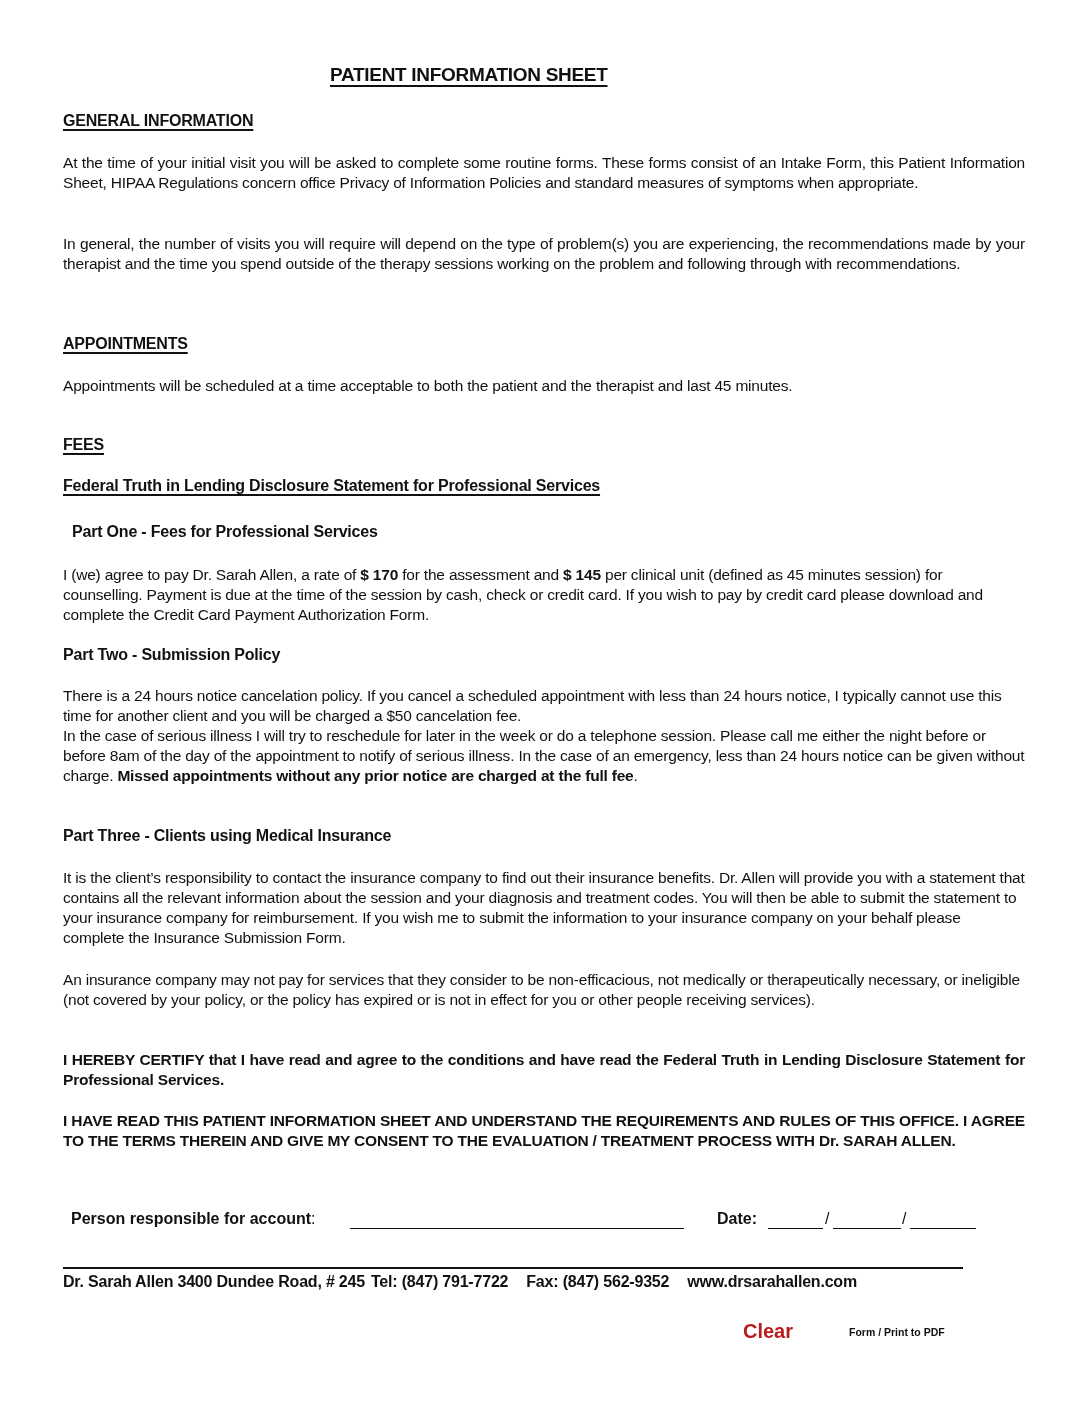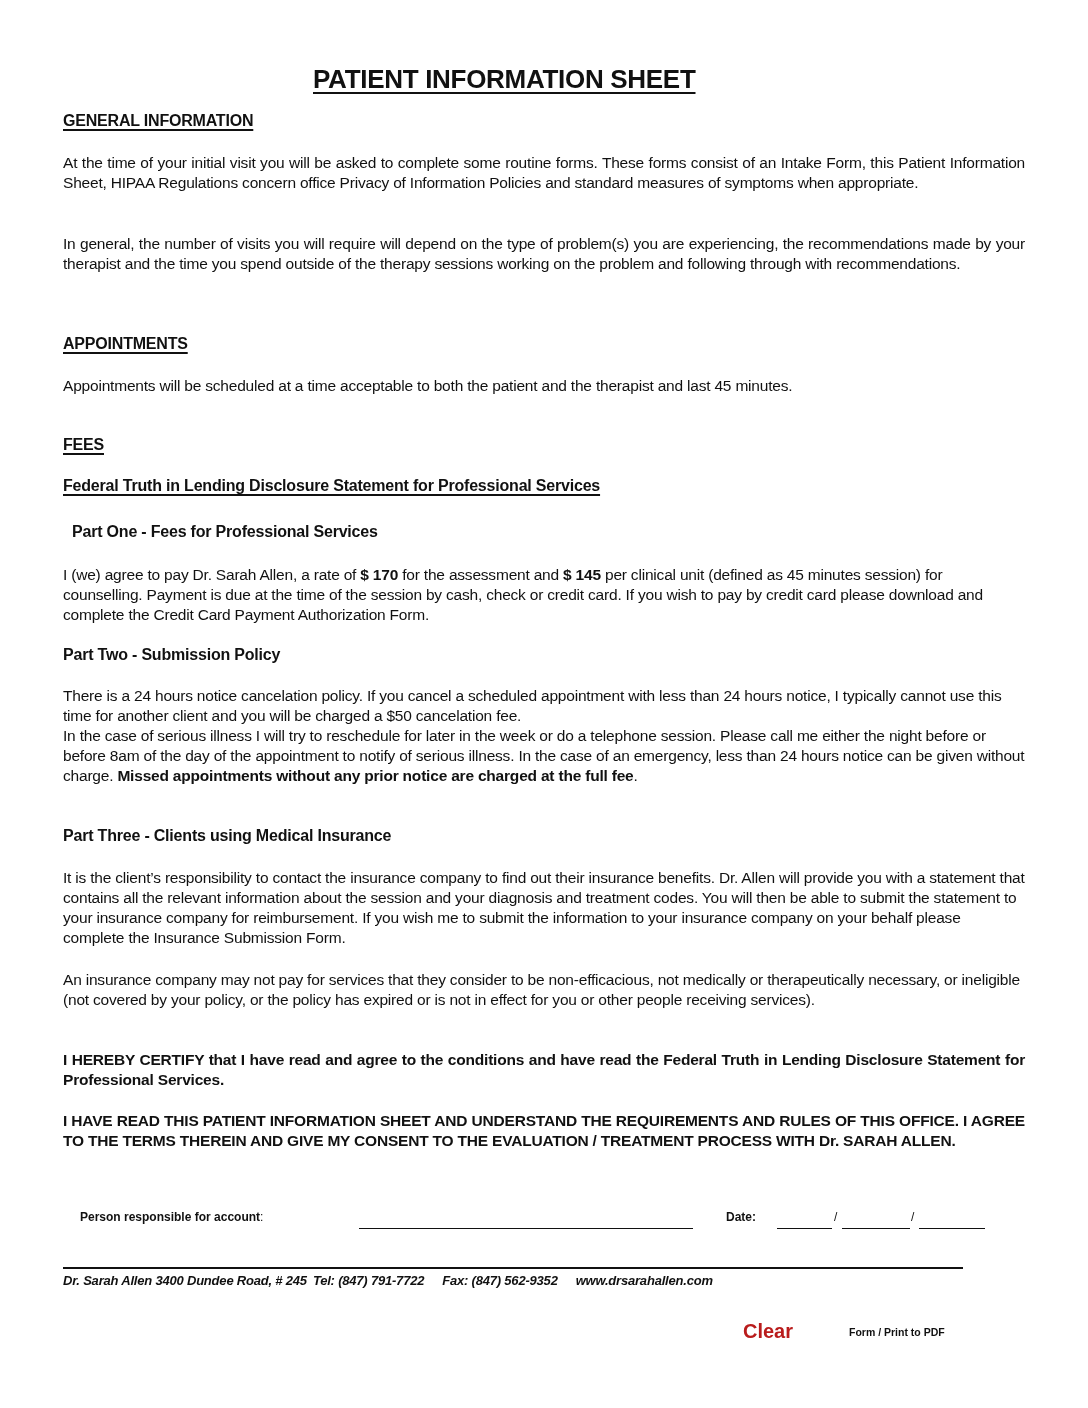--- a/index.html
+++ b/index.html
@@ -2,55 +2,54 @@
 <html><head>
   <meta charset="utf-8">
   <style>
     html, body { margin: 0; padding: 0; background: #ffffff; }
     body {
       width: 1088px; height: 1408px; position: relative; overflow: hidden;
       font-family: "Liberation Sans", sans-serif; color: #111111;
     }
     .page { position: absolute; left: 63px; top: 0; width: 962px; }
     .title {
-      position: absolute; left: 250px; top: 64px;
-      font-size: 26px; font-weight: bold; text-decoration: underline;
+      position: absolute; left: 267px; top: 64px;
+      font-size: 19px; font-weight: bold; text-decoration: underline;
       text-decoration-thickness: 2px; text-underline-offset: 4px; white-space: nowrap;
       letter-spacing: -0.3px;
     }
     .h {
       position: absolute; left: 0; font-size: 16px; font-weight: bold;
       text-decoration: underline; text-decoration-thickness: 2px; text-underline-offset: 3px;
       white-space: nowrap; letter-spacing: -0.2px;
     }
     .sub {
       position: absolute; left: 0; font-size: 16px; font-weight: bold; white-space: nowrap;
       letter-spacing: -0.2px;
     }
     .p {
       position: absolute; left: 0; width: 962px; font-size: 15.5px; line-height: 20px;
       letter-spacing: -0.2px;
     }
     .justify { text-align: justify; text-align-last: left; }
     .b { font-weight: bold; }
     .caps { font-weight: bold; }
     .sig-row {
-      position: absolute; left: 17px; top: 1210px; width: 962px; height: 24px;
-      font-size: 12px; font-weight: bold; white-space: nowrap;
+      position: absolute; left: 8px; top: 1210px; width: 962px; height: 24px;
+      font-size: 16px; font-weight: bold; white-space: nowrap;
     }
     .sig-label { position: absolute; left: 0; top: 0; }
     .sig-line { position: absolute; left: 279px; top: 18px; width: 334px; height: 0; border-bottom: 1.5px solid #111; }
     .date-label { position: absolute; left: 646px; top: 0; }
     .date-seg { position: absolute; top: 18px; height: 0; border-bottom: 1.5px solid #111; }
     .date-slash { position: absolute; top: 0; font-weight: normal; }
     .footer-rule { position: absolute; left: 0; top: 1267px; width: 900px; height: 0; border-bottom: 2px solid #111; }
     .footer {
-      position: absolute; left: 0; top: 1273px; font-size: 13px; font-weight: bold; white-space: nowrap;
+      position: absolute; left: 0; top: 1273px; font-size: 16px; font-weight: bold; white-space: nowrap;
       letter-spacing: -0.2px;
-      font-style: italic;
     }
     .footer span { margin-right: 18px; }
     .btn-clear {
       position: absolute; left: 680px; top: 1320px; font-size: 20px; font-weight: bold;
       background: none; border: none; padding: 0; cursor: pointer; color: #b91c1c;
       font-family: "Liberation Sans", sans-serif;
     }
     .btn-save {
       position: absolute; left: 786px; top: 1326px; font-size: 10.5px; font-weight: bold;
       background: none; border: none; padding: 0; cursor: pointer; color: #111;

